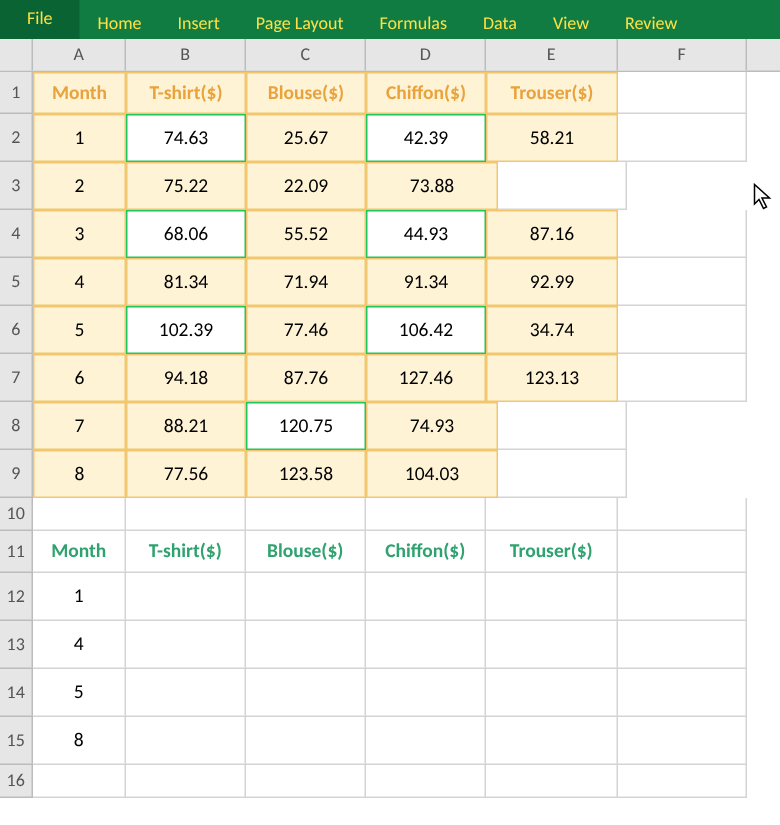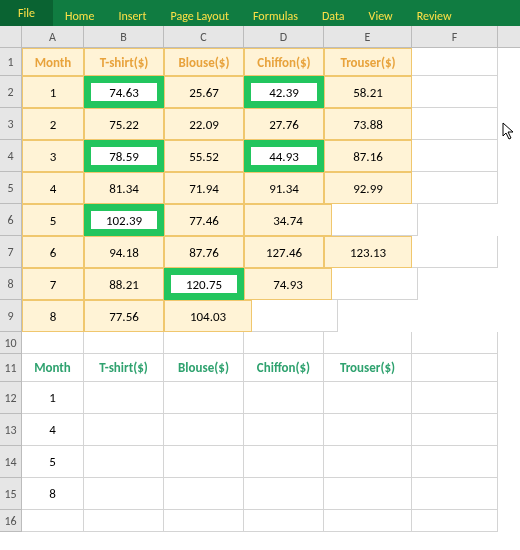--- a/index.html
+++ b/index.html
@@ -82,21 +82,21 @@
   .h-head { height: 28px; }
   .h-data { height: 32px; }
   .h-blank { height: 22px; }
   .hdr1 {
     background: #fff3d6;
     color: #e8a33d;
     font-weight: bold;
   }
   .boxcell {
     background: #fff;
-    border: 7px solid #22c55e;
+    border: 1px solid #22c55e;
   }
   .shade {
     background: #fff3d6;
   }
   .yb {
     border: 1px solid #f0c76e;
   }
   .hdr2 {
     color: #2fa26f;
     font-weight: bold;
@@ -154,47 +154,47 @@
     <div class="cell wC h-data shade yb">25.67</div>
     <div class="cell wD h-data boxcell">42.39</div>
     <div class="cell wE h-data shade yb">58.21</div>
     <div class="cell wF h-data"></div>
   </div>
   <div class="grid-row">
     <div class="rowh h-data">3</div>
     <div class="cell wA h-data shade yb">2</div>
     <div class="cell wB h-data shade yb">75.22</div>
     <div class="cell wC h-data shade yb">22.09</div>
-    <div class="cell wD h-data shade yb">27.76</div>
     <div class="cell wE h-data shade yb">73.88</div>
     <div class="cell wF h-data"></div>
   </div>
   <div class="grid-row">
     <div class="rowh h-data">4</div>
     <div class="cell wA h-data shade yb">3</div>
-    <div class="cell wB h-data boxcell">78.59</div>
+    <div class="cell wB h-data boxcell">68.06</div>
     <div class="cell wC h-data shade yb">55.52</div>
     <div class="cell wD h-data boxcell">44.93</div>
     <div class="cell wE h-data shade yb">87.16</div>
     <div class="cell wF h-data"></div>
   </div>
   <div class="grid-row">
     <div class="rowh h-data">5</div>
     <div class="cell wA h-data shade yb">4</div>
     <div class="cell wB h-data shade yb">81.34</div>
     <div class="cell wC h-data shade yb">71.94</div>
     <div class="cell wD h-data shade yb">91.34</div>
     <div class="cell wE h-data shade yb">92.99</div>
     <div class="cell wF h-data"></div>
   </div>
   <div class="grid-row">
     <div class="rowh h-data">6</div>
     <div class="cell wA h-data shade yb">5</div>
     <div class="cell wB h-data boxcell">102.39</div>
     <div class="cell wC h-data shade yb">77.46</div>
+    <div class="cell wD h-data boxcell">106.42</div>
     <div class="cell wE h-data shade yb">34.74</div>
     <div class="cell wF h-data"></div>
   </div>
   <div class="grid-row">
     <div class="rowh h-data">7</div>
     <div class="cell wA h-data shade yb">6</div>
     <div class="cell wB h-data shade yb">94.18</div>
     <div class="cell wC h-data shade yb">87.76</div>
     <div class="cell wD h-data shade yb">127.46</div>
     <div class="cell wE h-data shade yb">123.13</div>
@@ -205,20 +205,21 @@
     <div class="cell wA h-data shade yb">7</div>
     <div class="cell wC h-data shade yb">88.21</div>
     <div class="cell wD h-data boxcell">120.75</div>
     <div class="cell wE h-data shade yb">74.93</div>
     <div class="cell wF h-data"></div>
   </div>
   <div class="grid-row">
     <div class="rowh h-data">9</div>
     <div class="cell wA h-data shade yb">8</div>
     <div class="cell wC h-data shade yb">77.56</div>
+    <div class="cell wD h-data shade yb">123.58</div>
     <div class="cell wE h-data shade yb">104.03</div>
     <div class="cell wF h-data"></div>
   </div>
 
   <div class="grid-row">
     <div class="rowh h-blank">10</div>
     <div class="cell wA h-blank"></div>
     <div class="cell wB h-blank"></div>
     <div class="cell wC h-blank"></div>
     <div class="cell wD h-blank"></div>

